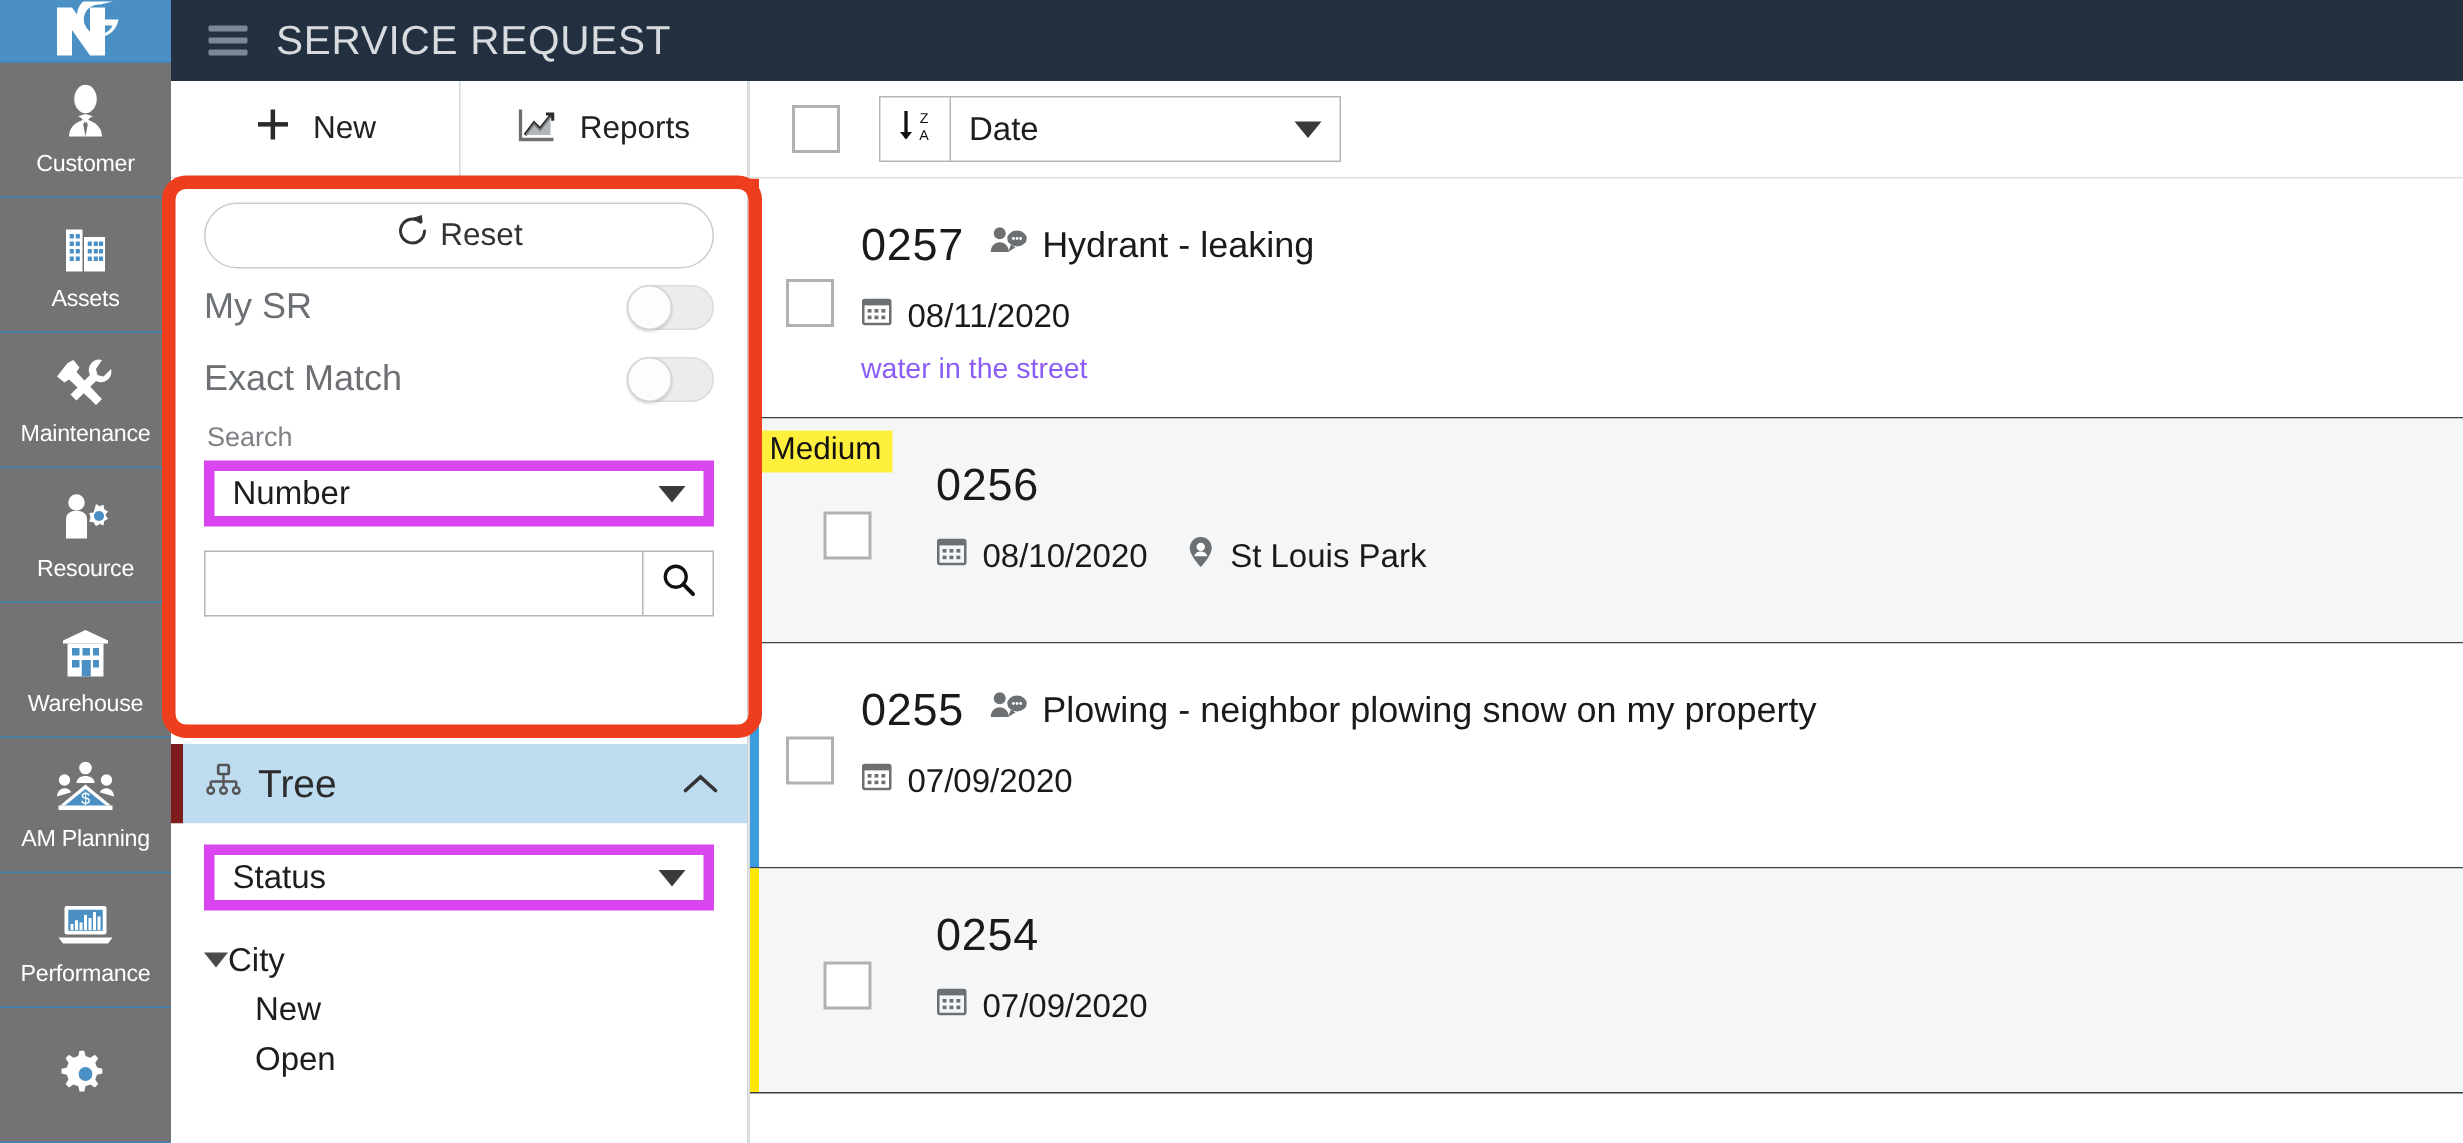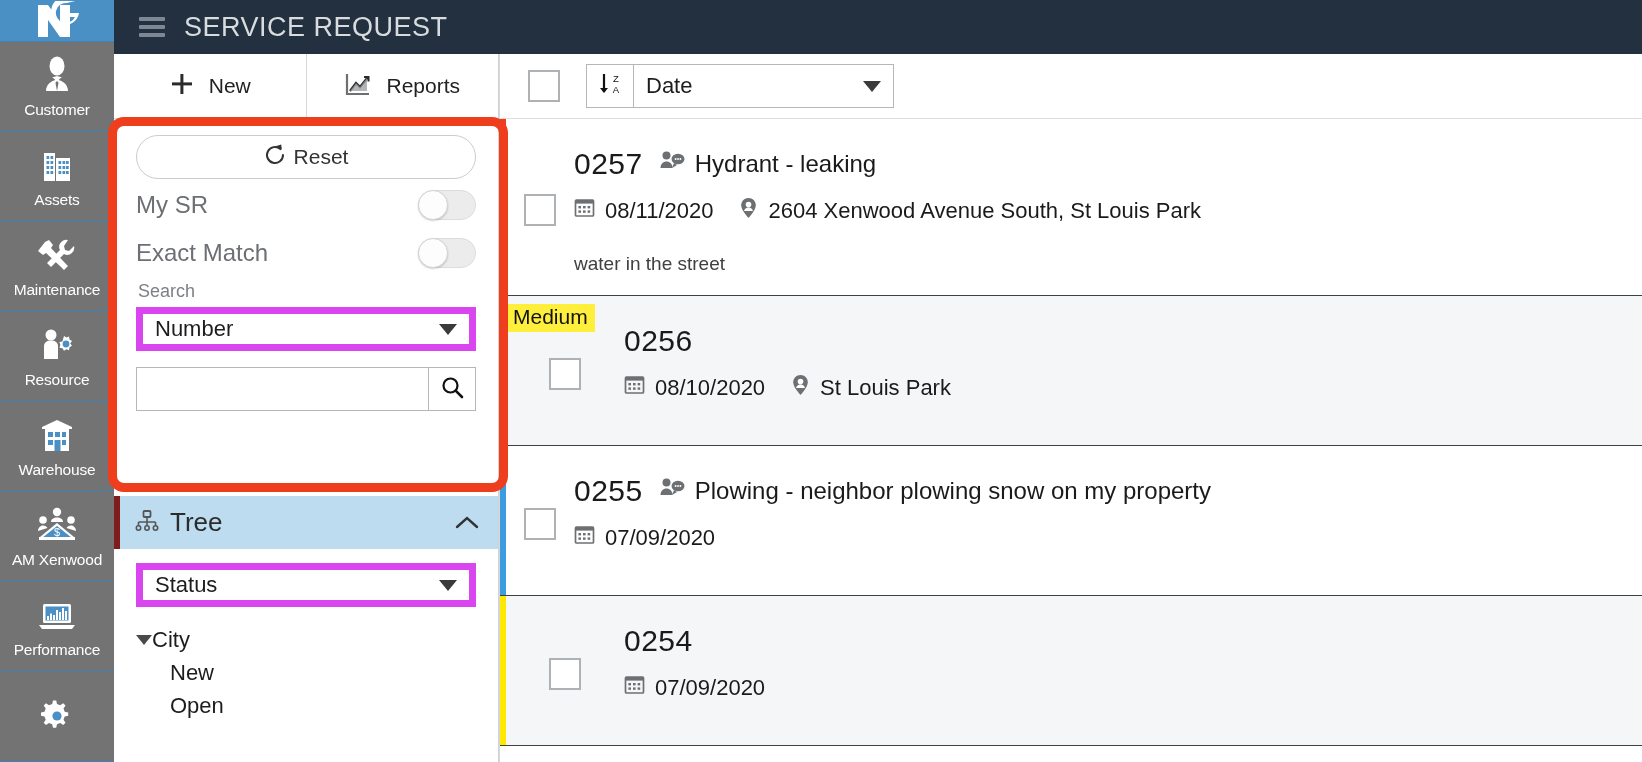--- a/index.html
+++ b/index.html
@@ -220,21 +220,21 @@
 
   
   .tree-header {
     background: #bddcf0;
     height: 53px;
     display: flex;
     align-items: center;
     padding: 0 18px 0 14px;
     gap: 10px;
     cursor: pointer;
-    border-left: 6px solid #7f1d1d;
+    border-left: 8px solid #7f1d1d;
   }
   .tree-title { font-size: 26px; color: #2b2b2b; font-weight: 400; }
   .chev-up {
     margin-left: auto;
     font-size: 26px;
     color: #333;
     line-height: 1;
   }
   .tree-body { padding: 14px 22px 0 22px; flex: 1; background: #fff; }
   .tree-list { margin-top: 16px; }
@@ -353,21 +353,21 @@
   }
   .sr-line2 {
     display: flex;
     align-items: flex-start;
     gap: 26px;
     margin-top: 14px;
     font-size: 22px;
     color: #1a1a1a;
   }
   .meta { display: flex; align-items: center; gap: 10px; white-space: nowrap; }
-  .sr-desc { margin-top: 28px; font-size: 19px; color: #404040; }
+  .sr-desc { margin-top: 12px; font-size: 19px; color: #8b5cf6; }
 
   .prio-badge {
     position: absolute;
     left: 6px;
     top: 8px;
     background: #ffef3d;
     color: #121212;
     font-size: 21px;
     padding: 1px 7px 3px 7px;
     white-space: nowrap;
@@ -491,21 +491,21 @@
             <circle cx="7" cy="15" r="3.8" fill="#fff"></circle>
             <path d="M2 26c0-3 2.2-5.5 5-5.5 2 0 3.6 1 4.5 2.6z" fill="#fff"></path>
             <circle cx="35" cy="15" r="3.8" fill="#fff"></circle>
             <path d="M40 26c0-3-2.2-5.5-5-5.5-2 0-3.6 1-4.5 2.6z" fill="#fff"></path>
             <path d="M4 32 L21 18 L38 32 z" fill="#fff"></path>
             <path d="M6 33 L21 21 L36 33 z" fill="#4a90c4"></path>
             <text x="21" y="31" font-size="11" font-family="Liberation Sans, sans-serif" fill="#fff" text-anchor="middle">$</text>
             <rect x="3" y="32" width="36" height="3" fill="#fff"></rect>
           </svg>
       </span>
-      <span class="nav-label">AM Xenwood</span>
+      <span class="nav-label">AM Planning</span>
     </div>
 
     <div class="nav-item">
       <span class="nav-ico">
         <svg width="42" height="40" viewBox="0 0 42 40">
             <rect x="7" y="9" width="28" height="19" rx="1.5" fill="#fff"></rect>
             <rect x="9.5" y="11.5" width="23" height="14" fill="#4a90c4"></rect>
             <g fill="#fff">
               <rect x="11" y="21" width="2" height="4"></rect>
               <rect x="14" y="18.5" width="2" height="6.5"></rect>
@@ -717,30 +717,20 @@
                           <rect x="4.4" y="9" width="2.6" height="2.4"></rect>
                           <rect x="9" y="9" width="2.6" height="2.4"></rect>
                           <rect x="13.6" y="9" width="2.6" height="2.4"></rect>
                           <rect x="4.4" y="13.4" width="2.6" height="2.4"></rect>
                           <rect x="9" y="13.4" width="2.6" height="2.4"></rect>
                           <rect x="13.6" y="13.4" width="2.6" height="2.4"></rect>
                         </g>
                       </svg>
                   </span>
                   <span>08/11/2020</span>
-                </span>
-                <span class="meta">
-                  <span>
-                    <svg width="19" height="22" viewBox="0 0 19 22">
-                        <path d="M9.5 1 C5.4 1 2.2 4.2 2.2 8.3 C2.2 13.5 9.5 21 9.5 21 S16.8 13.5 16.8 8.3 C16.8 4.2 13.6 1 9.5 1z" fill="#6d7073"></path>
-                        <circle cx="9.5" cy="7.6" r="2.8" fill="#fff"></circle>
-                        <path d="M9.5 10.6 c-2.4 0-4 1.3-4.4 3.3 h8.8 c-.4-2-2-3.3-4.4-3.3z" fill="#fff"></path>
-                      </svg>
-                  </span>
-                  <span>2604 Xenwood Avenue South, St Louis Park</span>
                 </span>
               </div>
               <div class="sr-desc">water in the street</div>
             </div>
           </div>
 
           <div class="sr-row alt">
             <div class="sr-stripe" style="background:#ffe800"></div>
             <div class="prio-badge">Medium</div>
             <div class="sr-checkcell">

